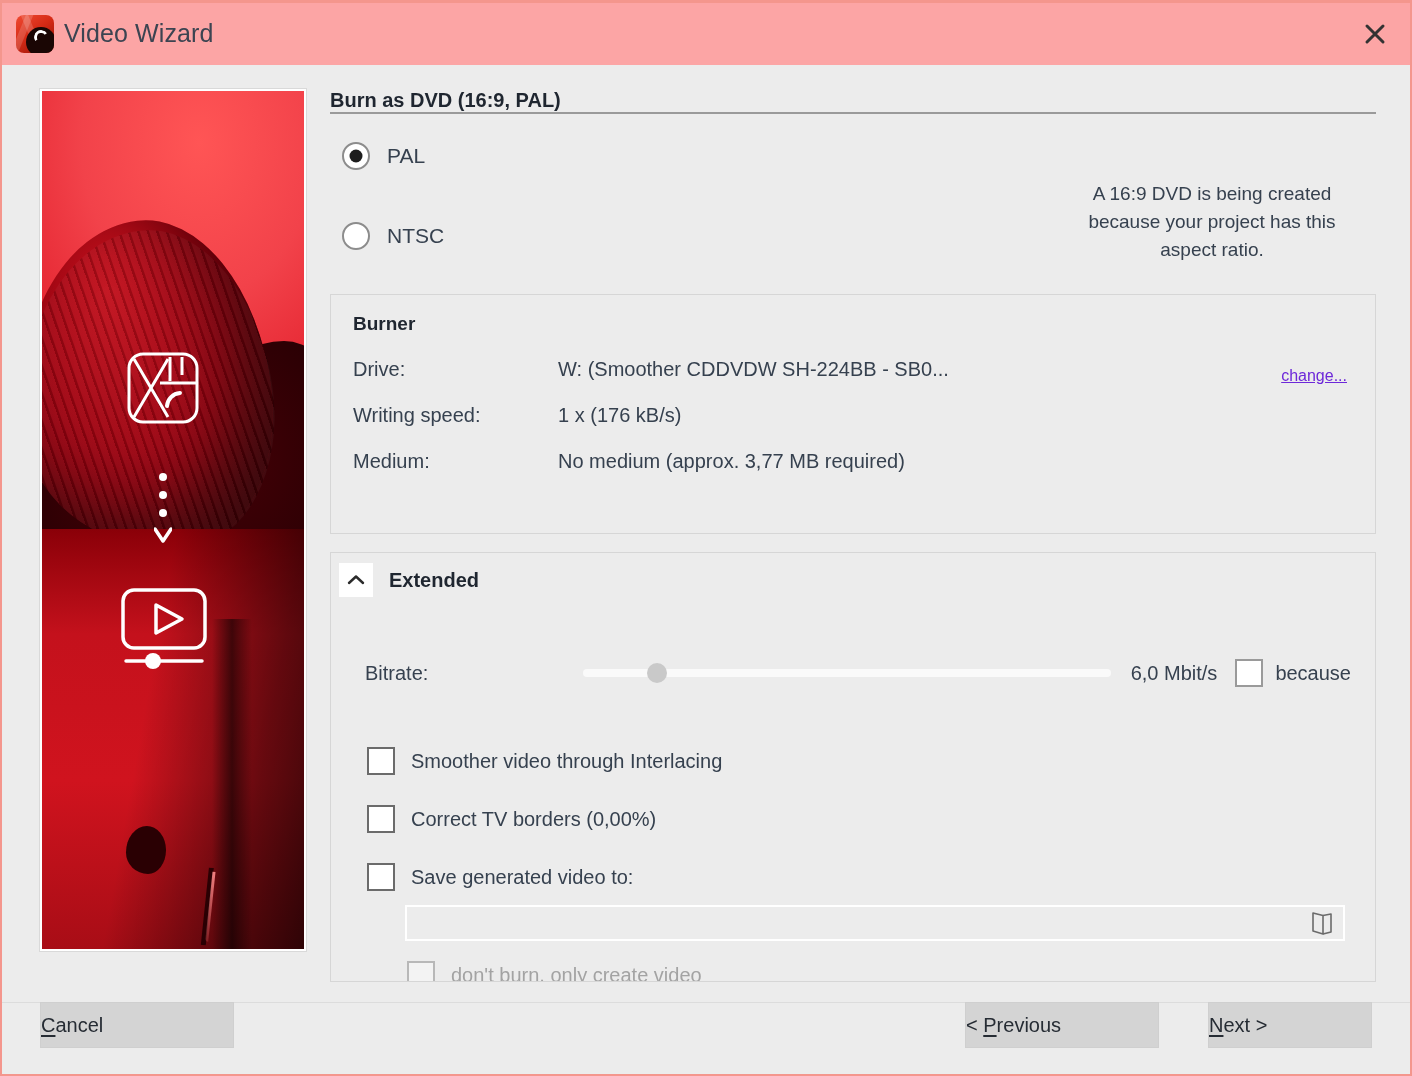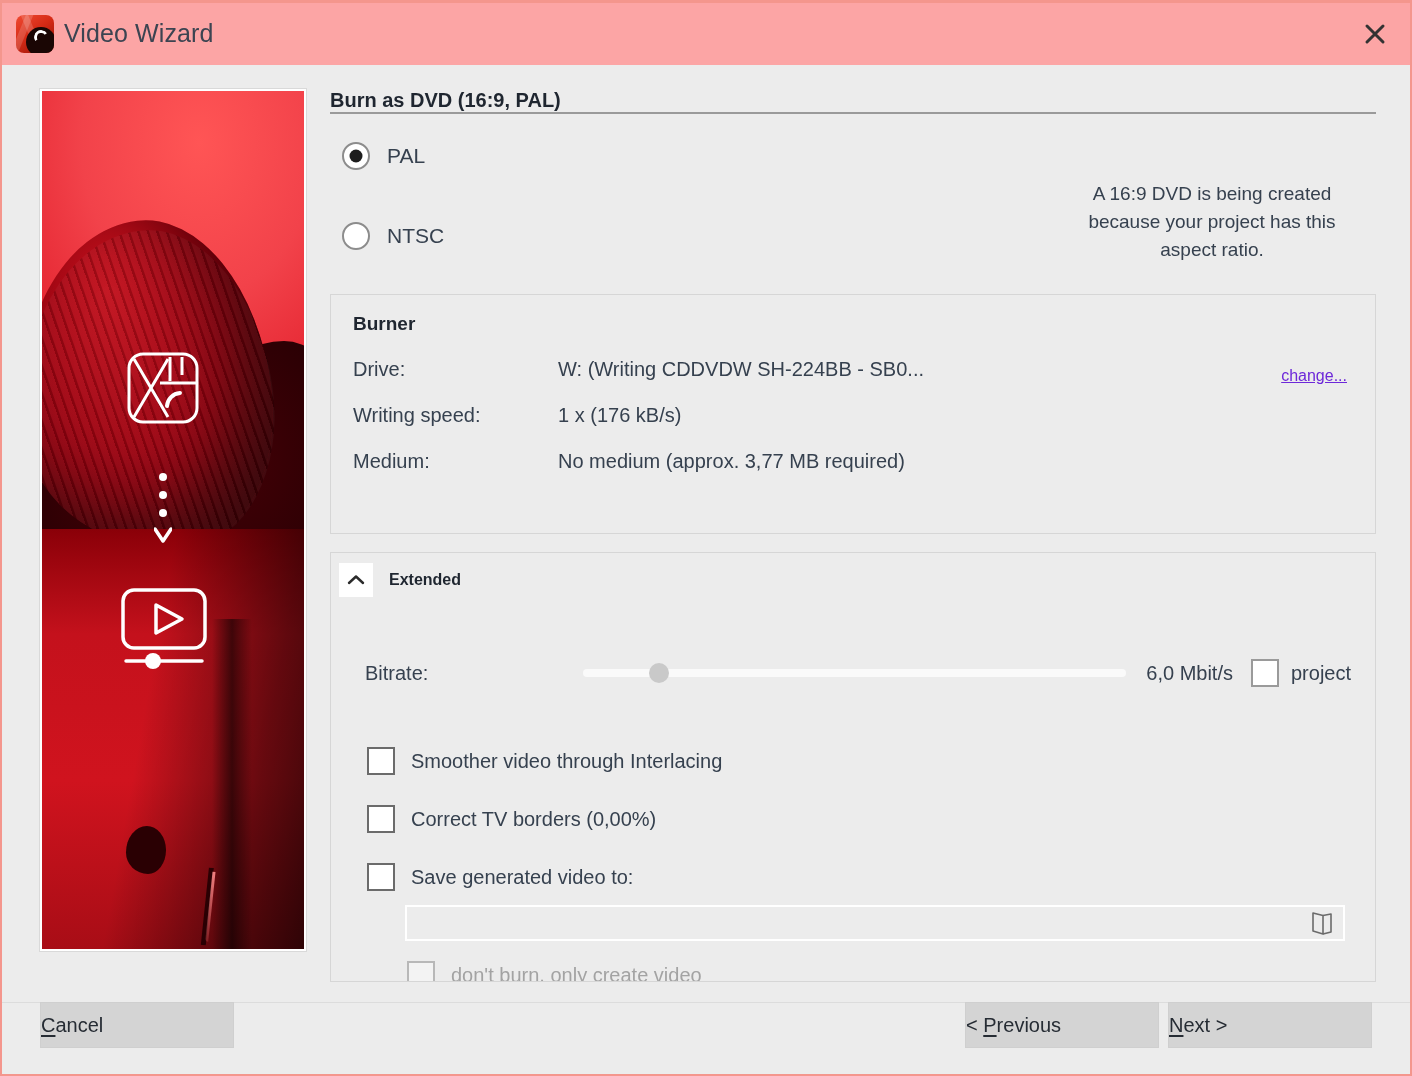--- a/index.html
+++ b/index.html
@@ -249,21 +249,21 @@
     padding: 10px 0 0 8px;
   }
   #extended-toggle {
     width: 34px; height: 34px;
     background: #fff;
     display: flex; align-items: center; justify-content: center;
     cursor: pointer; flex: none;
   }
   #extended-title {
     margin-left: 16px;
-    font-size: 16px; font-weight: bold; color: #1f2630;
+    font-size: 20px; font-weight: bold; color: #1f2630;
   }
 
   #bitrate-row {
     position: relative;
     display: flex; align-items: center;
     margin-top: 62px; padding: 0 24px 0 34px;
   }
   #bitrate-label { font-size: 20px; color: #36414f; width: 218px; flex: none; }
   #slider {
     position: relative;
@@ -331,21 +331,21 @@
     position: absolute; bottom: 26px;
     height: 46px;
     background: #d4d4d4;
     border: 1px solid #cfcfcf;
     display: flex; align-items: center; justify-content: flex-start;
     font-size: 20px; color: #262c34;
     cursor: pointer;
   }
   #btn-cancel   { left: 38px;  width: 194px; }
   #btn-previous { right: 251px; width: 194px; }
-  #btn-next     { right: 38px;  width: 204px; }
+  #btn-next     { right: 38px;  width: 164px; }
   .btn u { text-underline-offset: 3px; }
 </style>
 </head>
 <body>
 
 <div id="window">
 
   <div id="titlebar">
     <div id="app-icon">
       <div class="ic-x1"></div>
@@ -416,21 +416,21 @@
         <div class="radio-label">NTSC</div>
       </div>
       <div id="aspect-note">A 16:9 DVD is being created because your project has this aspect ratio.</div>
     </div>
 
     <div id="burner-box">
       <div id="burner-title">Burner</div>
       <div id="burner-rows">
         <div class="kv-row">
           <div class="kv-key">Drive:</div>
-          <div class="kv-val">W: (Writing CDDVDW SH-224BB - SB0...</div>
+          <div class="kv-val">W: (Smoother CDDVDW SH-224BB - SB0...</div>
         </div>
         <div class="kv-row">
           <div class="kv-key">Writing speed:</div>
           <div class="kv-val">1 x (176 kB/s)</div>
         </div>
         <div class="kv-row">
           <div class="kv-key">Medium:</div>
           <div class="kv-val">No medium (approx. 3,77 MB required)</div>
         </div>
       </div>
@@ -447,21 +447,21 @@
         <div id="extended-title">Extended</div>
       </div>
 
       <div id="bitrate-row">
         <div id="bitrate-label">Bitrate:</div>
         <div id="slider">
           <div id="slider-thumb" style="left: 14%;"></div>
         </div>
         <div id="bitrate-value">6,0 Mbit/s</div>
         <div id="constant-box"></div>
-        <div id="constant-label">project</div>
+        <div id="constant-label">because</div>
       </div>
 
       <div class="cb-row" style="margin-top:60px;">
         <div class="cbox"></div>
         <div class="cb-text">Smoother video through Interlacing</div>
       </div>
 
       <div class="cb-row">
         <div class="cbox"></div>
         <div class="cb-text">Correct TV borders (0,00%)</div>

